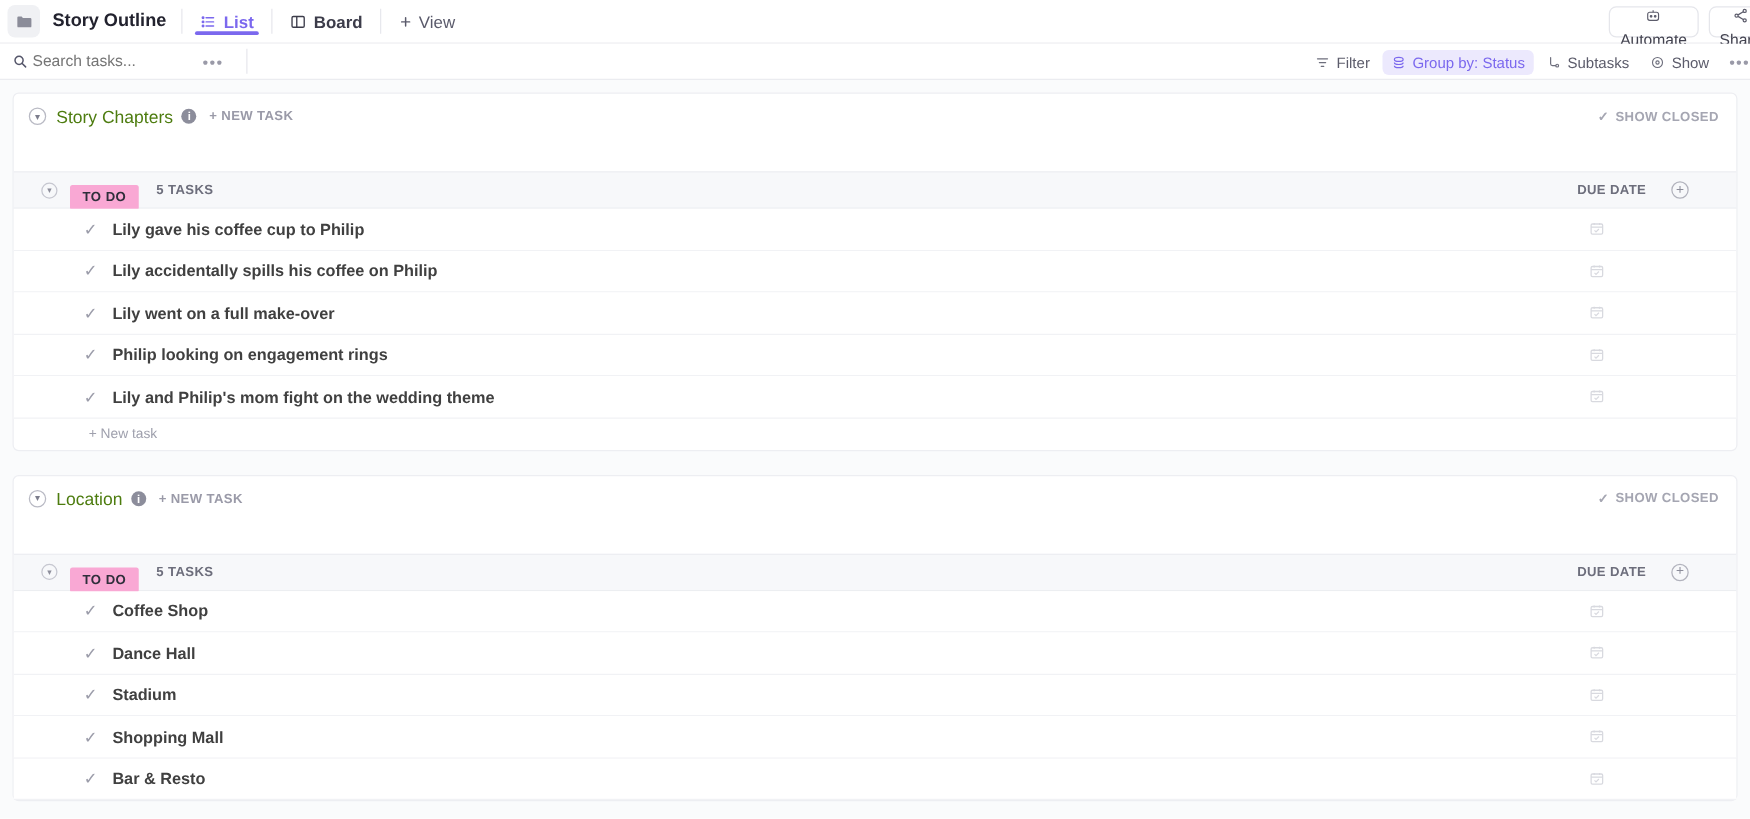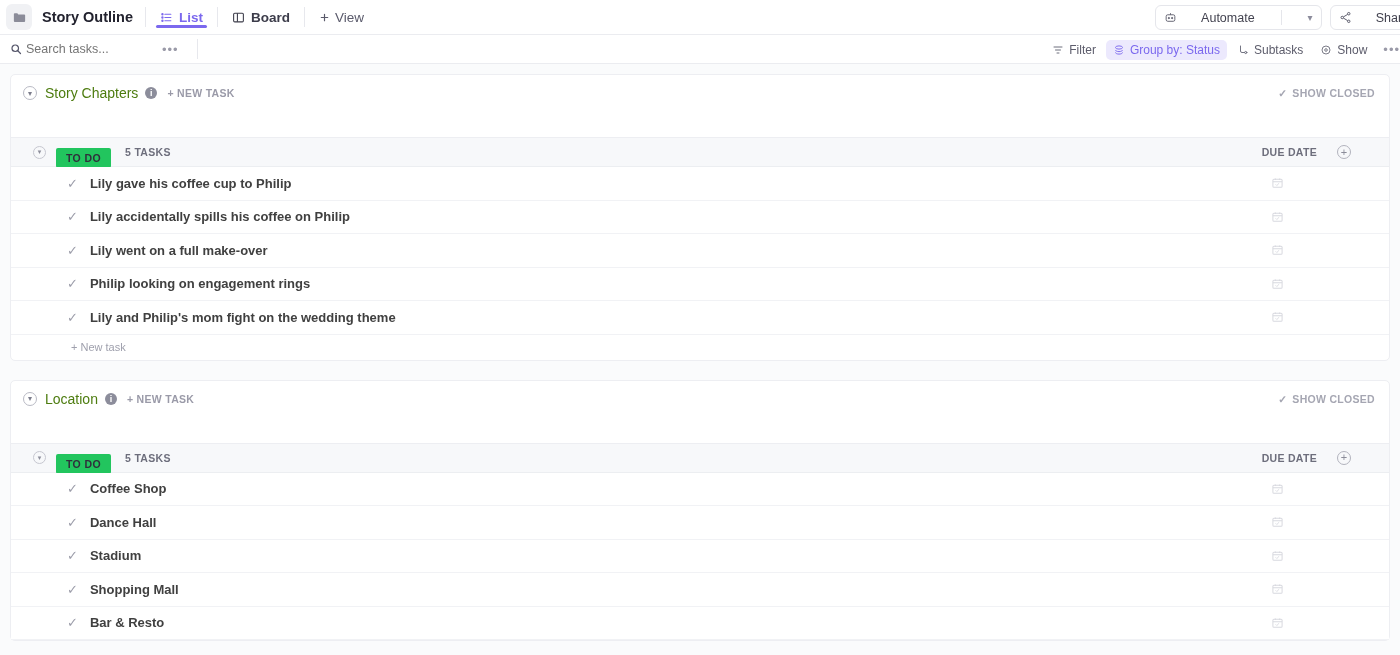--- a/index.html
+++ b/index.html
@@ -44,21 +44,21 @@
   }
   .tab.addview { color: #5a5a6b; font-weight: normal; gap: 5px; }
   .topbar-right {
     position: absolute; right: 0; top: 0; height: 35px;
     display: flex; align-items: center; gap: 8px; padding-right: 0;
   }
   .pill {
     display: flex; align-items: center; height: 25px;
     border: 1px solid #e5e6eb; border-radius: 6px;
     background: #fff; font-size: 12.5px; color: #42424f;
-    padding: 0 8px; gap: 24px; white-space: nowrap;
+    padding: 0 8px; gap: 6px; white-space: nowrap; flex-direction: column;
   }
   .pill .sep { width: 1px; height: 15px; background: #e5e6eb; margin: 0 2px; }
   .chev { color: #8c8c9c; font-size: 10px; }
 
   
   .filterbar {
     height: 29px; display: flex; align-items: center;
     border-bottom: 1px solid #ebecf0; background: #fff;
     position: relative;
   }
@@ -123,21 +123,21 @@
     height: 30px; display: flex; align-items: center;
     padding-left: 22px; position: relative; margin-top: 26px;
   }
   .gcaret {
     width: 13px; height: 13px; border-radius: 50%;
     border: 1px solid #c6c7d0; color: #8d8e9b;
     display: flex; align-items: center; justify-content: center;
     font-size: 7px; margin-right: 10px; flex: none;
   }
   .status-badge {
-    background: #22c55e; color: #2f2f3b;
+    background: #f9a8d4; color: #2f2f3b;
     font-size: 10.5px; font-weight: bold; letter-spacing: .4px;
     padding: 4px 10px; border-radius: 2px; margin-top: 12px;
   }
   .task-count {
     font-size: 10.5px; color: #6d6e7c; font-weight: bold;
     letter-spacing: .3px; margin-left: 14px;
   }
   .col-due {
     position: absolute; right: 72px; top: 50%; transform: translateY(-50%);
     font-size: 10.5px; color: #6d6e7c; font-weight: bold; letter-spacing: .3px;

